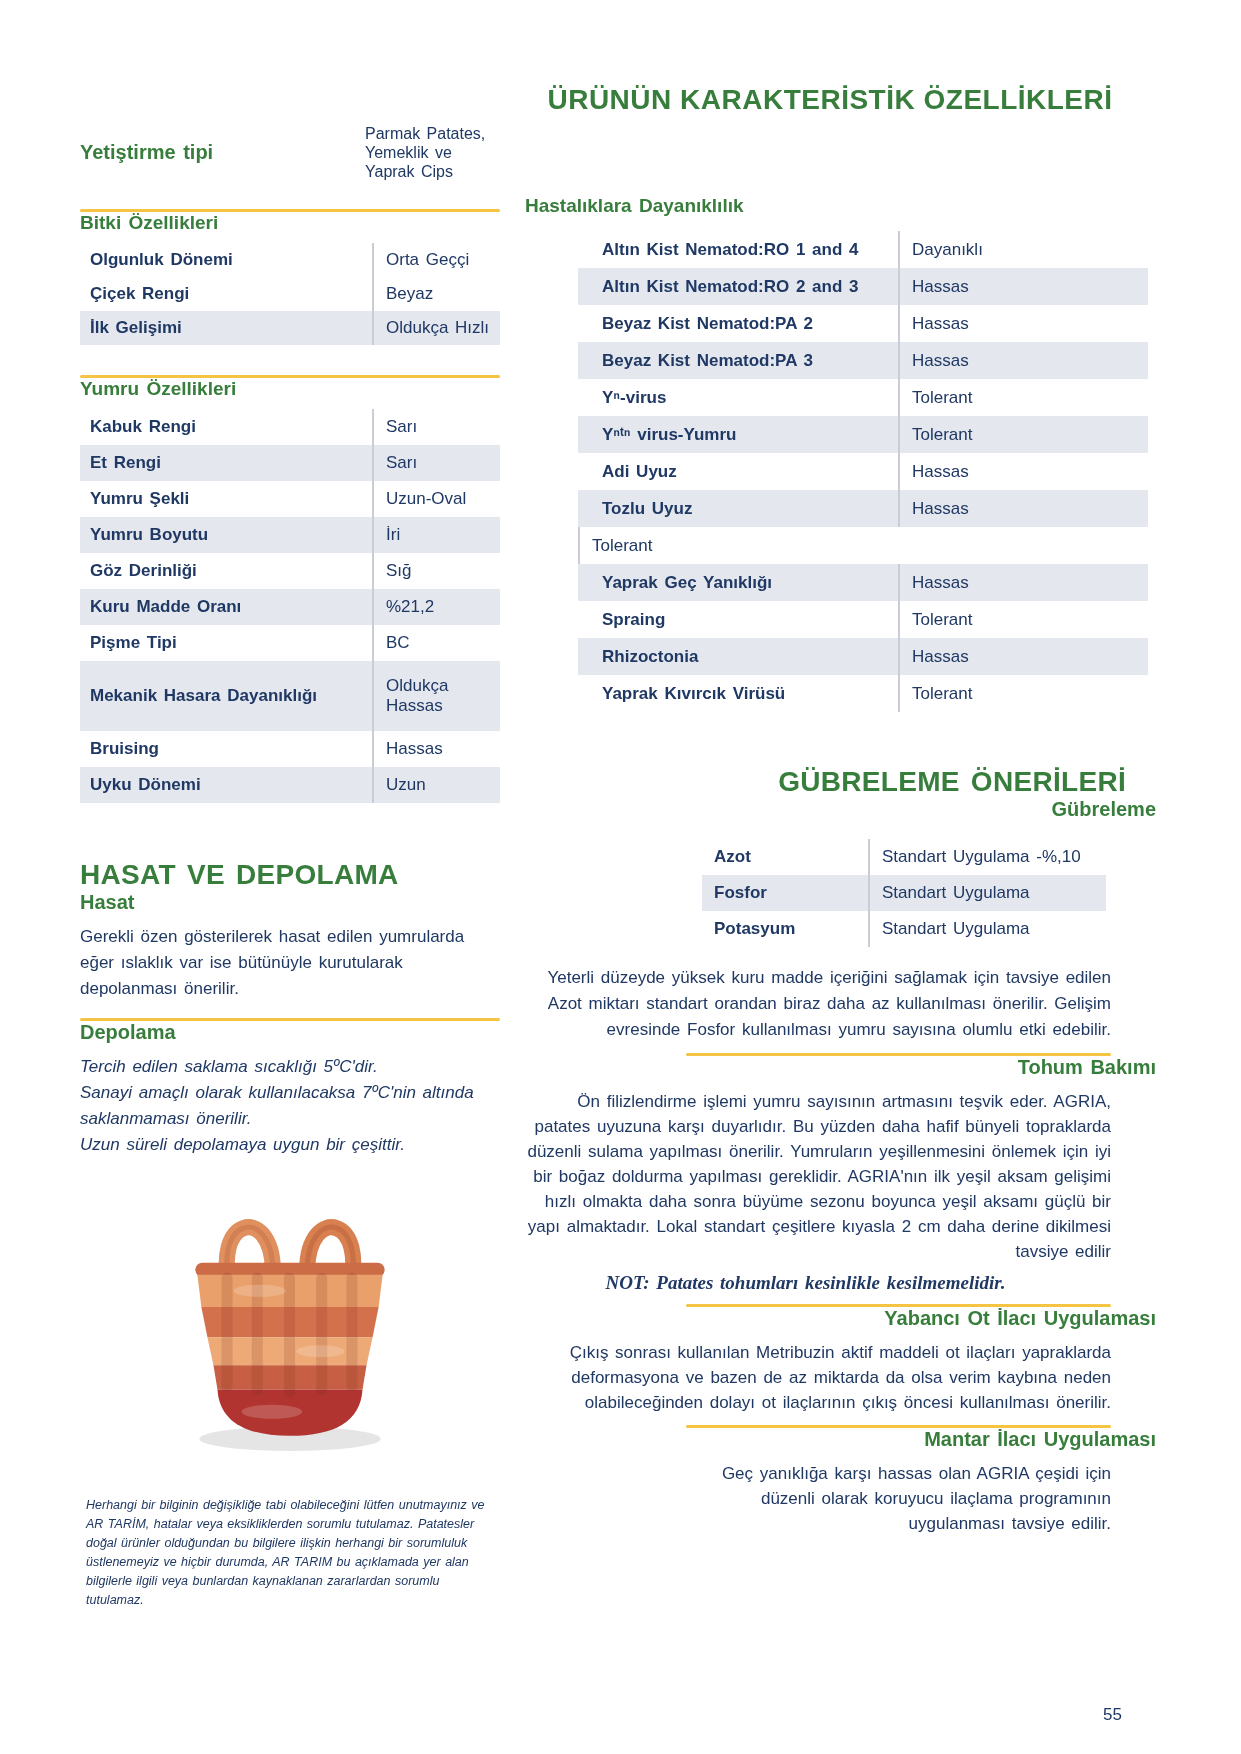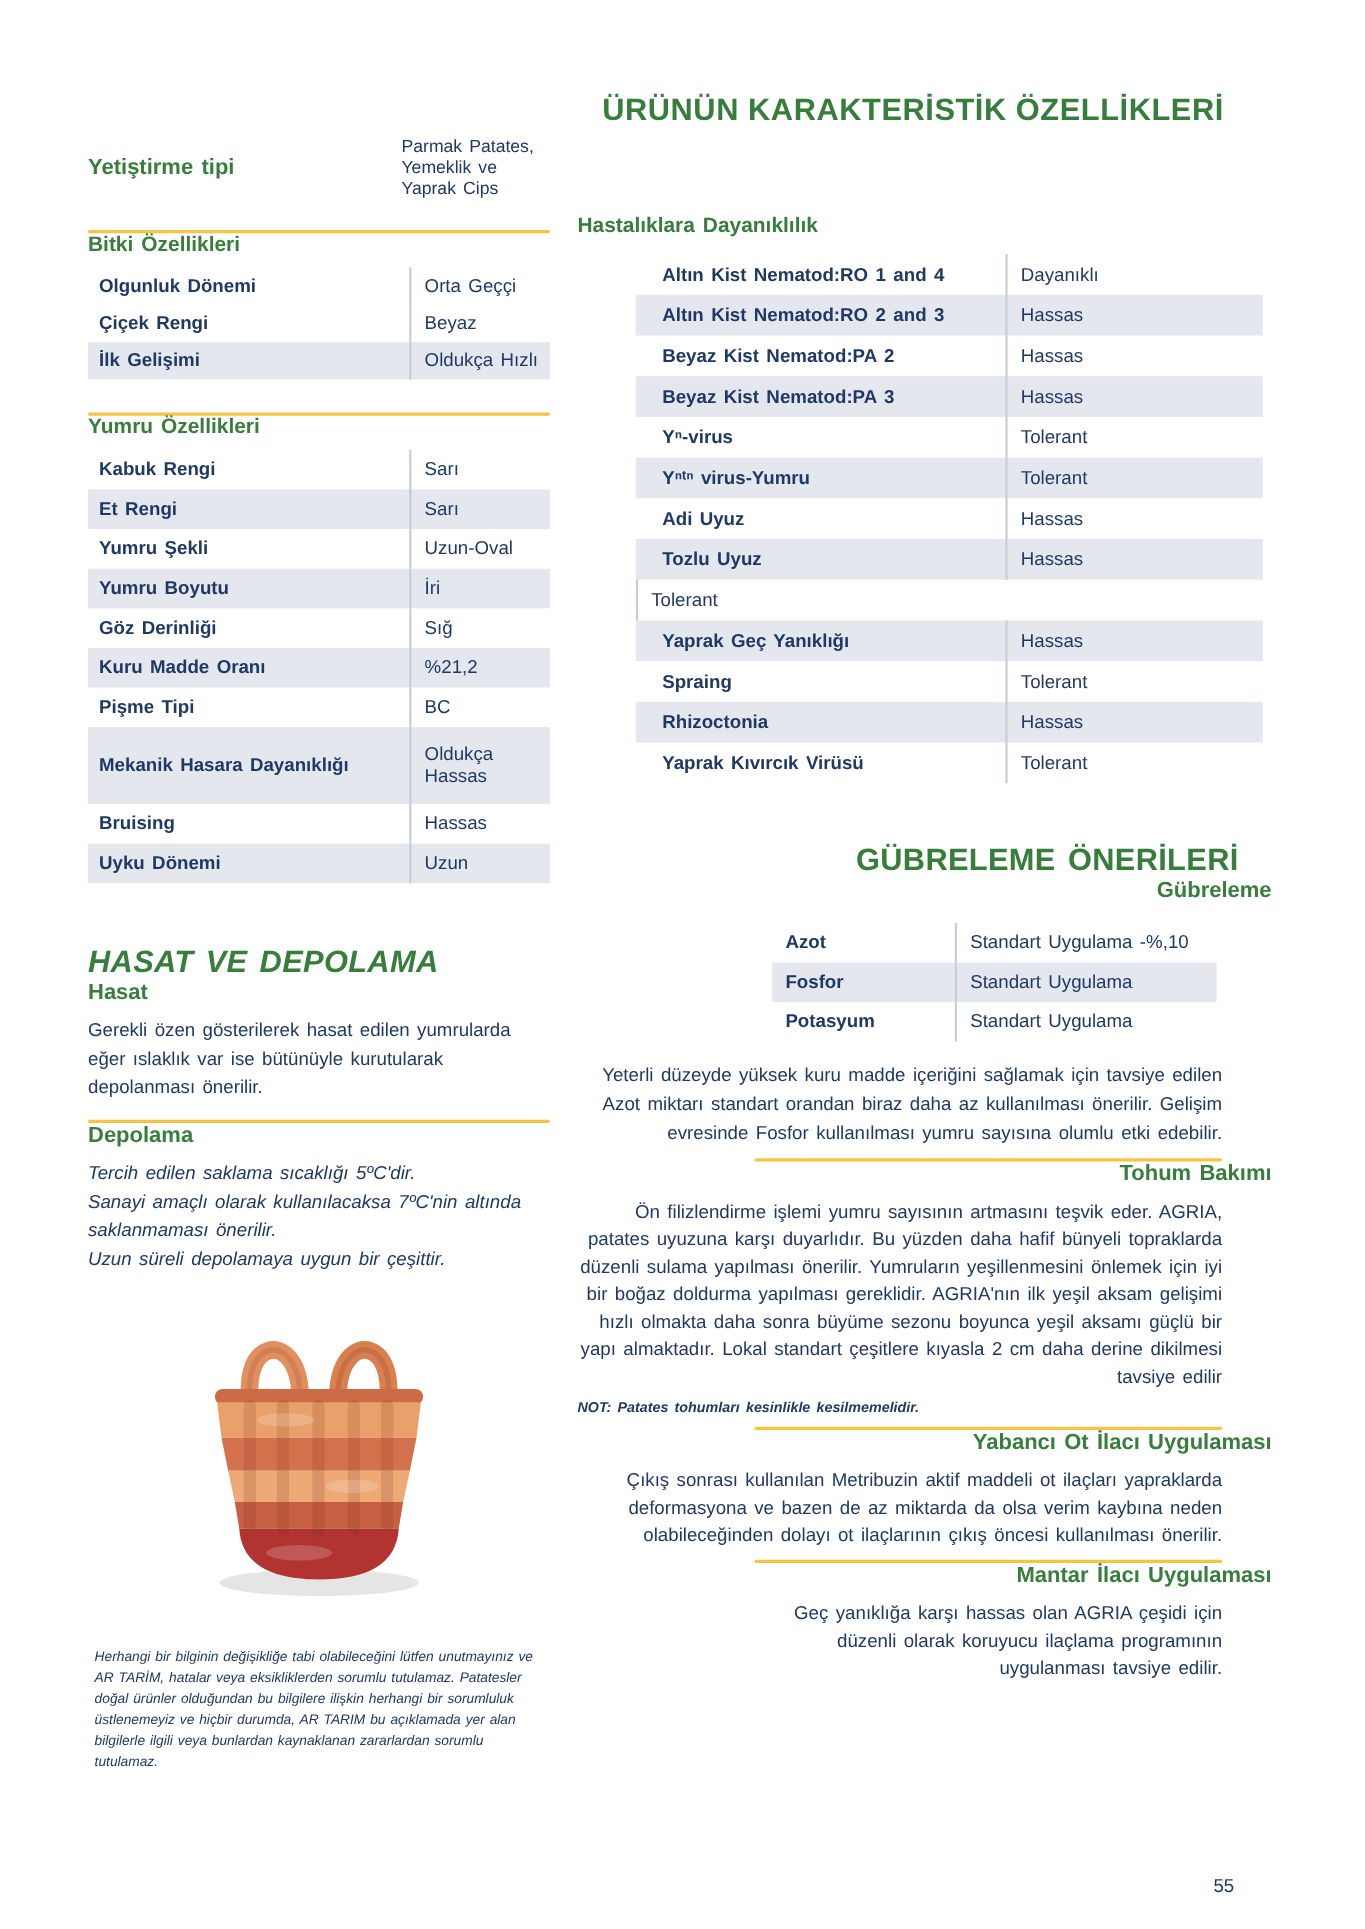--- a/index.html
+++ b/index.html
@@ -39,37 +39,37 @@
   .trow.alt{background:var(--row-alt);}
   .tlbl{font-weight:bold;display:flex;align-items:center;padding-left:10px;}
   .tval{flex:1;border-left:2px solid var(--divider);padding:5px 2px 5px 12px;display:flex;align-items:center;}
 
   .ltable .tlbl{width:292px;}
   .ltable .trow{min-height:36px;}
   .ltable .trow.short{min-height:34px;}
 
   .dtable{margin-left:53px;width:570px;margin-top:14px;}
   .dtable .tlbl{width:320px;padding-left:24px;}
-  .dtable .trow{min-height:37px;gap:16px;}
+  .dtable .trow{min-height:37px;}
 
   .ftable{margin-left:177px;width:404px;margin-top:18px;}
   .ftable .tlbl{width:166px;padding-left:12px;}
   .ftable .trow{min-height:36px;}
 
   
   .grow-row{display:flex;align-items:center;margin-top:4px;}
   .grow-lbl{width:285px;font-size:20px;font-weight:bold;color:var(--green);word-spacing:2px;}
   .grow-val{font-size:16px;font-weight:normal;white-space:pre-line;line-height:19px;word-spacing:2px;}
   .rule-1{margin-top:28px;}
   .h-bitki{margin-top:13px;}
   .ltable-1{margin-top:9px;}
   .rule-2{margin-top:30px;}
   .h-yumru{margin-top:13px;}
   .ltable-2{margin-top:9px;}
-  .h-hasat{margin-top:56px;font-style:italic;}
+  .h-hasat{margin-top:56px;}
   .h-hasat-sub{margin-top:22px;}
   .lpara{margin:10px 0 0 0;font-size:17px;line-height:26px;word-spacing:2px;width:410px;}
   .pre{white-space:pre-line;font-style:italic;}
   .rule-3{margin-top:16px;}
   .h-depolama{margin-top:13px;}
   .basket-wrap{margin-top:16px;text-align:center;}
   .disclaimer{
     margin:36px 0 0 6px;font-size:12.5px;font-style:italic;line-height:19px;
     word-spacing:1px;width:402px;
   }
@@ -80,22 +80,22 @@
   .h-gubre-sub{margin-top:16px;text-align:right;margin-right:6px;font-size:20px;}
   .rpara{
     margin:18px 45px 0 0;font-size:17px;line-height:26px;
     text-align:right;word-spacing:2px;
   }
   .rpara.tight{line-height:25px;margin-top:10px;}
   .rpara.narrow{width:430px;margin-left:auto;}
   .rrule{width:425px;margin:10px 45px 0 auto;}
   .rhead{margin-top:13px;text-align:right;margin-right:45px;}
   .note-line{
-    margin:8px 70px 0 0;font-size:13px;font-weight:bold;font-style:italic;
-    text-align:left;word-spacing:2px;
+    margin:8px 70px 0 0;font-size:19px;font-weight:bold;font-style:italic;
+    text-align:center;word-spacing:2px;font-family:Liberation Serif, serif;
   }
   .page-number{position:absolute;left:1062px;top:1705px;width:60px;text-align:right;font-size:17px;color:var(--navy);}
 </style>
 </head>
 <body>
 
 <div class="page">
 
   <h1 class="main-title">ÜRÜNÜN KARAKTERİSTİK ÖZELLİKLERİ</h1>
 

